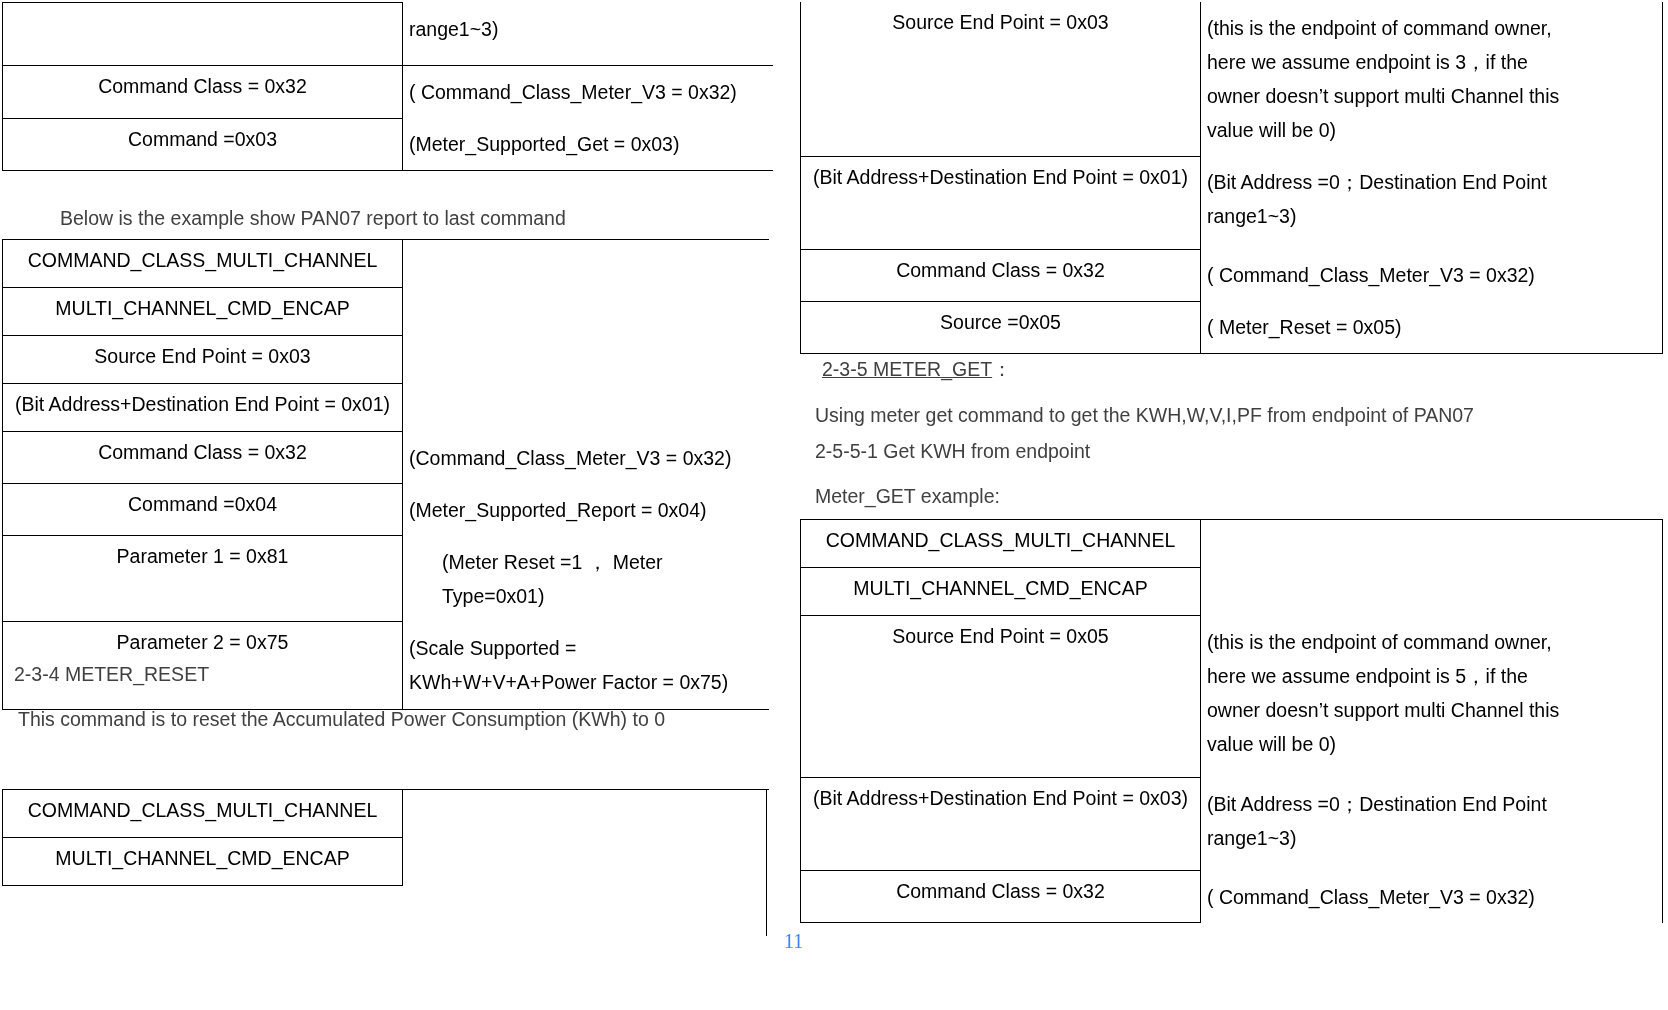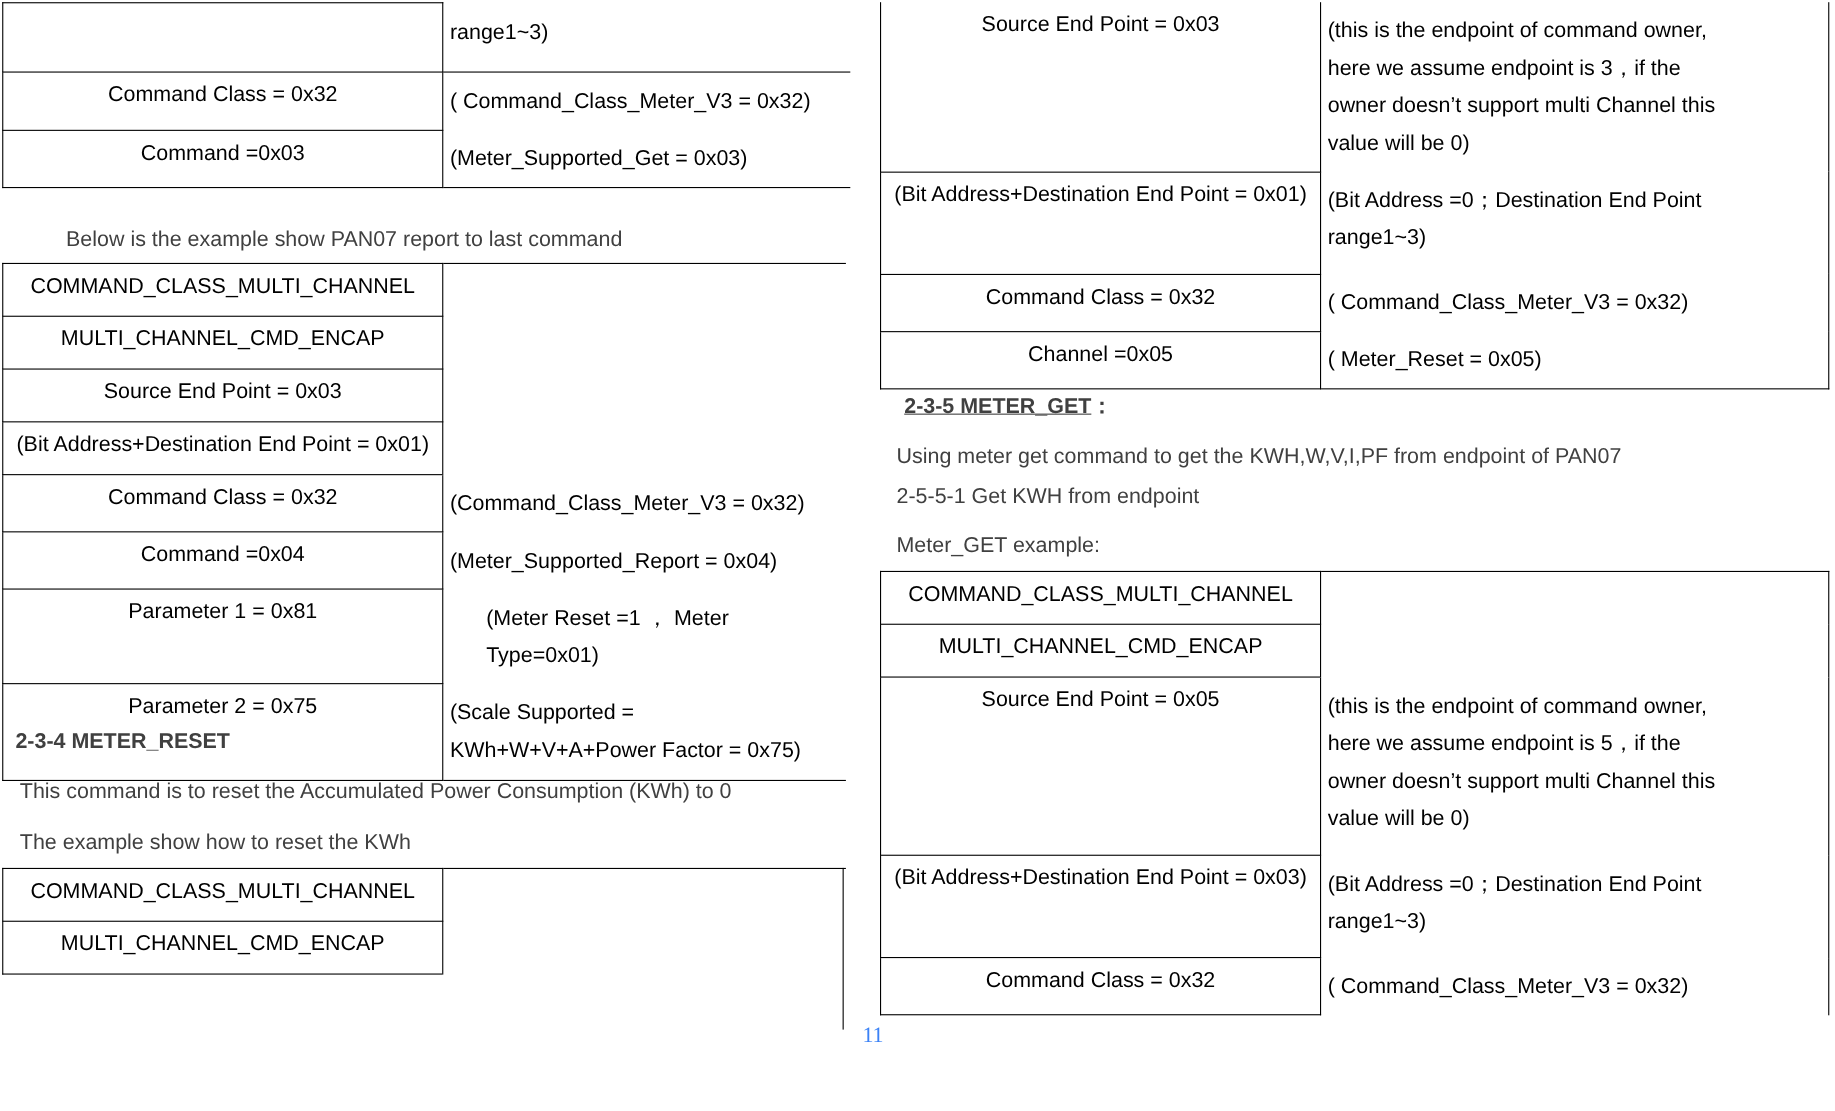--- a/index.html
+++ b/index.html
@@ -24,21 +24,21 @@
 
   
   .para {
     position: absolute;
     font-size: 19.5px;
     line-height: 22px;
     white-space: nowrap;
     color: #404040;
   }
   .para.bold {
-    font-weight: bold;
+    font-weight: normal;
   }
   .para.underline-seg > .ul {
     text-decoration: underline;
   }
 
   
   .tbl {
     position: absolute;
     border-collapse: collapse;
     table-layout: fixed;
@@ -161,21 +161,20 @@
           <span class="ln">KWh+W+V+A+Power Factor = 0x75)</span>
         </td>
       </tr>
     </tbody>
   </table>
 
   <div class="para bold" style="left:14px; top:663px;">2-3-4 METER_RESET</div>
 
   <div class="para" style="left:18px; top:708px;">This command is to reset the Accumulated Power Consumption (KWh) to 0</div>
 
-  <div class="para" style="left:18px; top:755px;">The example show how to reset the KWh</div>
 
   <table class="tbl" style="left:2px; top:789px; width:766px;">
     <colgroup>
         <col style="width:400px">
         <col style="width:366px">
       </colgroup>
     <tbody>
       <tr>
         <td class="left" style="height:29px;">COMMAND_CLASS_MULTI_CHANNEL</td>
         <td class="right noborder-right" rowspan="2" style="border-bottom:none;"></td>
@@ -210,21 +209,21 @@
           <span class="ln">range1~3)</span>
         </td>
       </tr>
       <tr>
         <td class="left" style="height:29px;">Command Class = 0x32</td>
         <td class="right" style="border-top:none;border-bottom:none;">
           <span class="ln">( Command_Class_Meter_V3 = 0x32)</span>
         </td>
       </tr>
       <tr>
-        <td class="left" style="height:29px;">Channel =0x05</td>
+        <td class="left" style="height:29px;">Source =0x05</td>
         <td class="right" style="border-top:none;">
           <span class="ln">( Meter_Reset = 0x05)</span>
         </td>
       </tr>
     </tbody>
   </table>
 
   <div class="para bold underline-seg" style="left:822px; top:358px;">
     <span class="ul">2-3-5 METER_GET</span><span>：</span>
   </div>

